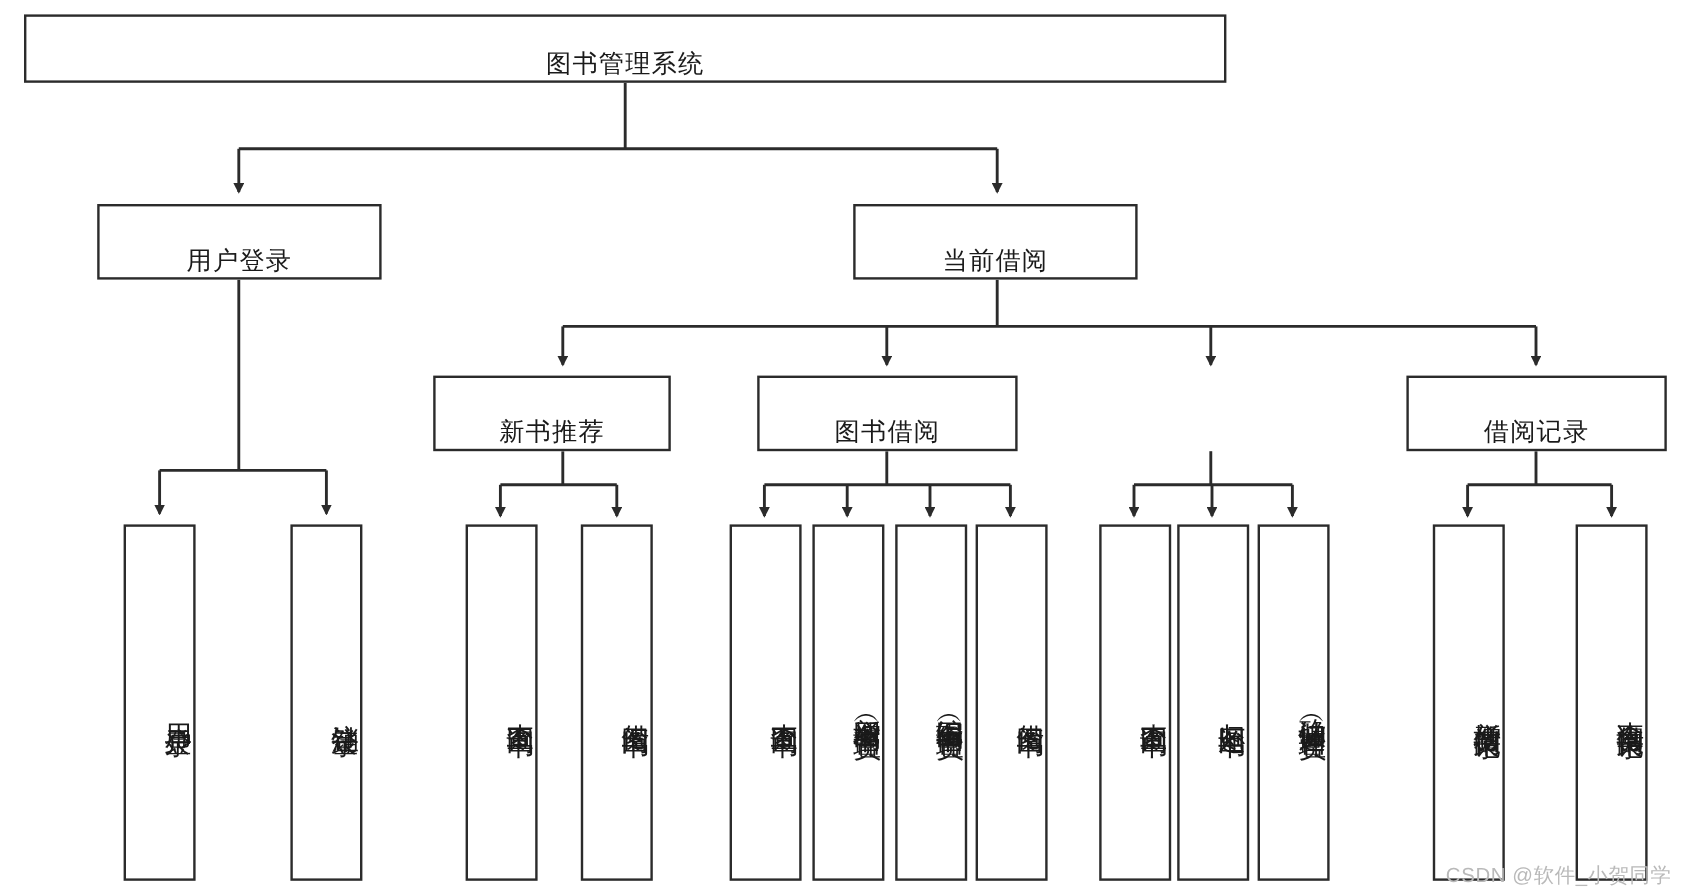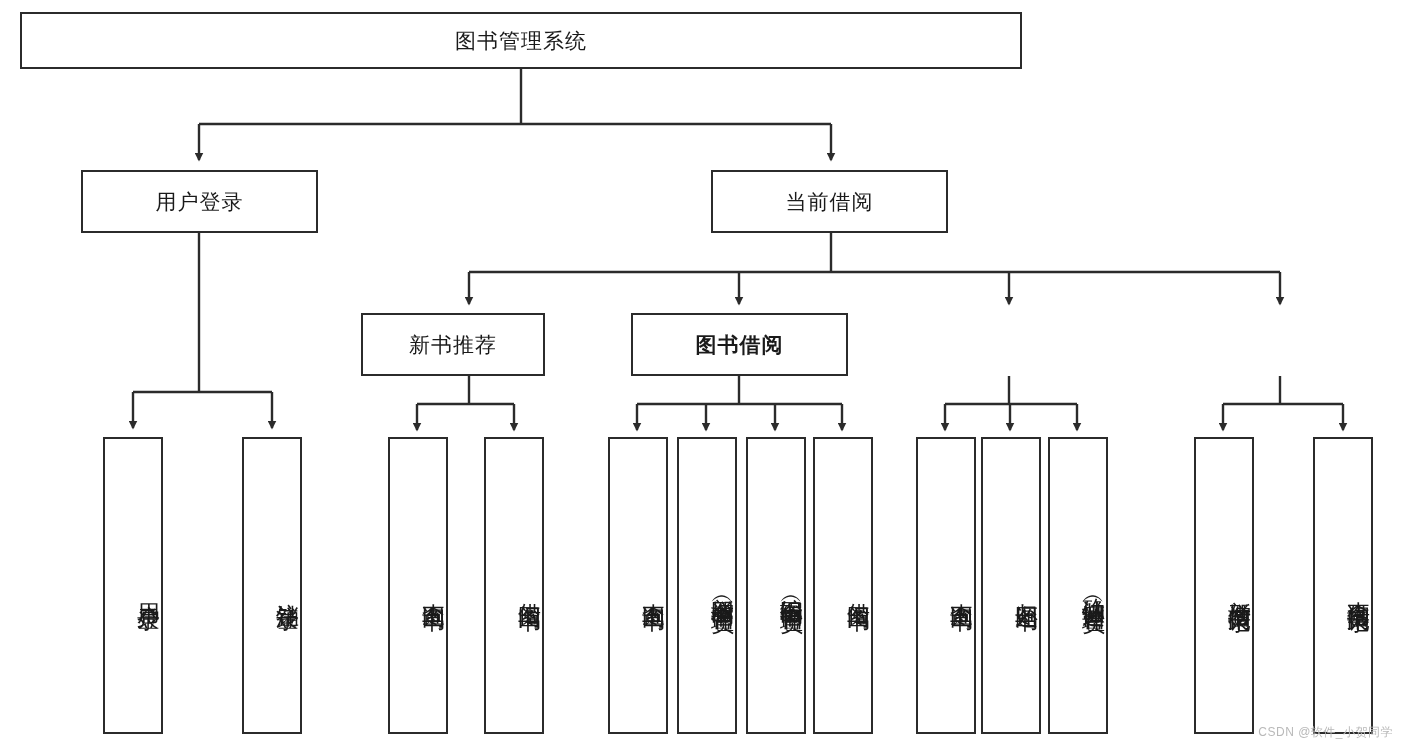--- a/index.html
+++ b/index.html
@@ -16,21 +16,21 @@
     height: 747px;
     background: #ffffff;
     overflow: hidden;
   }
   .node {
     position: absolute;
     box-sizing: border-box;
     border: 2px solid #2b2b2b;
     background: #ffffff;
     display: flex;
-    align-items: center;
+    align-items: flex-end;
     justify-content: center;
     color: #1a1a1a;
   }
   .node.h {
     font-size: 21px;
     letter-spacing: 1px;
     writing-mode: horizontal-tb;
   }
   .node.v {
     writing-mode: vertical-rl;
@@ -57,21 +57,21 @@
     left: 0;
     top: 0;
     width: 1405px;
     height: 747px;
     pointer-events: none;
   }
   .watermark {
     position: absolute;
     right: 12px;
     bottom: 6px;
-    font-size: 12px;
+    font-size: 17px;
     color: #b9b9b9;
     letter-spacing: 0.5px;
     white-space: nowrap;
   }
 </style>
 </head>
 <body>
 
 <div id="canvas">
 
@@ -134,29 +134,32 @@
   </div>
 
   <div class="node h" style="left:81px; top:170px; width:237px; height:63px;">
     <span class="lbl">用户登录</span>
   </div>
 
   <div class="node h" style="left:711px; top:170px; width:237px; height:63px;">
     <span class="lbl">当前借阅</span>
   </div>
 
-  <div class="node h" style="left:361px; top:313px; width:184px; height:63px;">
+  <div class="node h" style="left:361px; top:313px; width:198px; height:63px;">
     <span class="lbl">新书推荐</span>
   </div>
 
-  <div class="node h" style="left:631px; top:313px; width:217px; height:63px;font-weight:bold;">
+  <div class="node h" style="left:631px; top:313px; width:217px; height:63px;">
     <span class="lbl">图书借阅</span>
   </div>
 
 
+  <div class="node h" style="left:1172px; top:313px; width:217px; height:63px;">
+    <span class="lbl">借阅记录</span>
+  </div>
 
   <div class="node v" style="left:103px; top:437px; width:60px; height:297px;">
     <span class="lbl">用户登录</span>
   </div>
 
   <div class="node v" style="left:242px; top:437px; width:60px; height:297px;">
     <span class="lbl">注销登录</span>
   </div>
 
   <div class="node v" style="left:388px; top:437px; width:60px; height:297px;">

